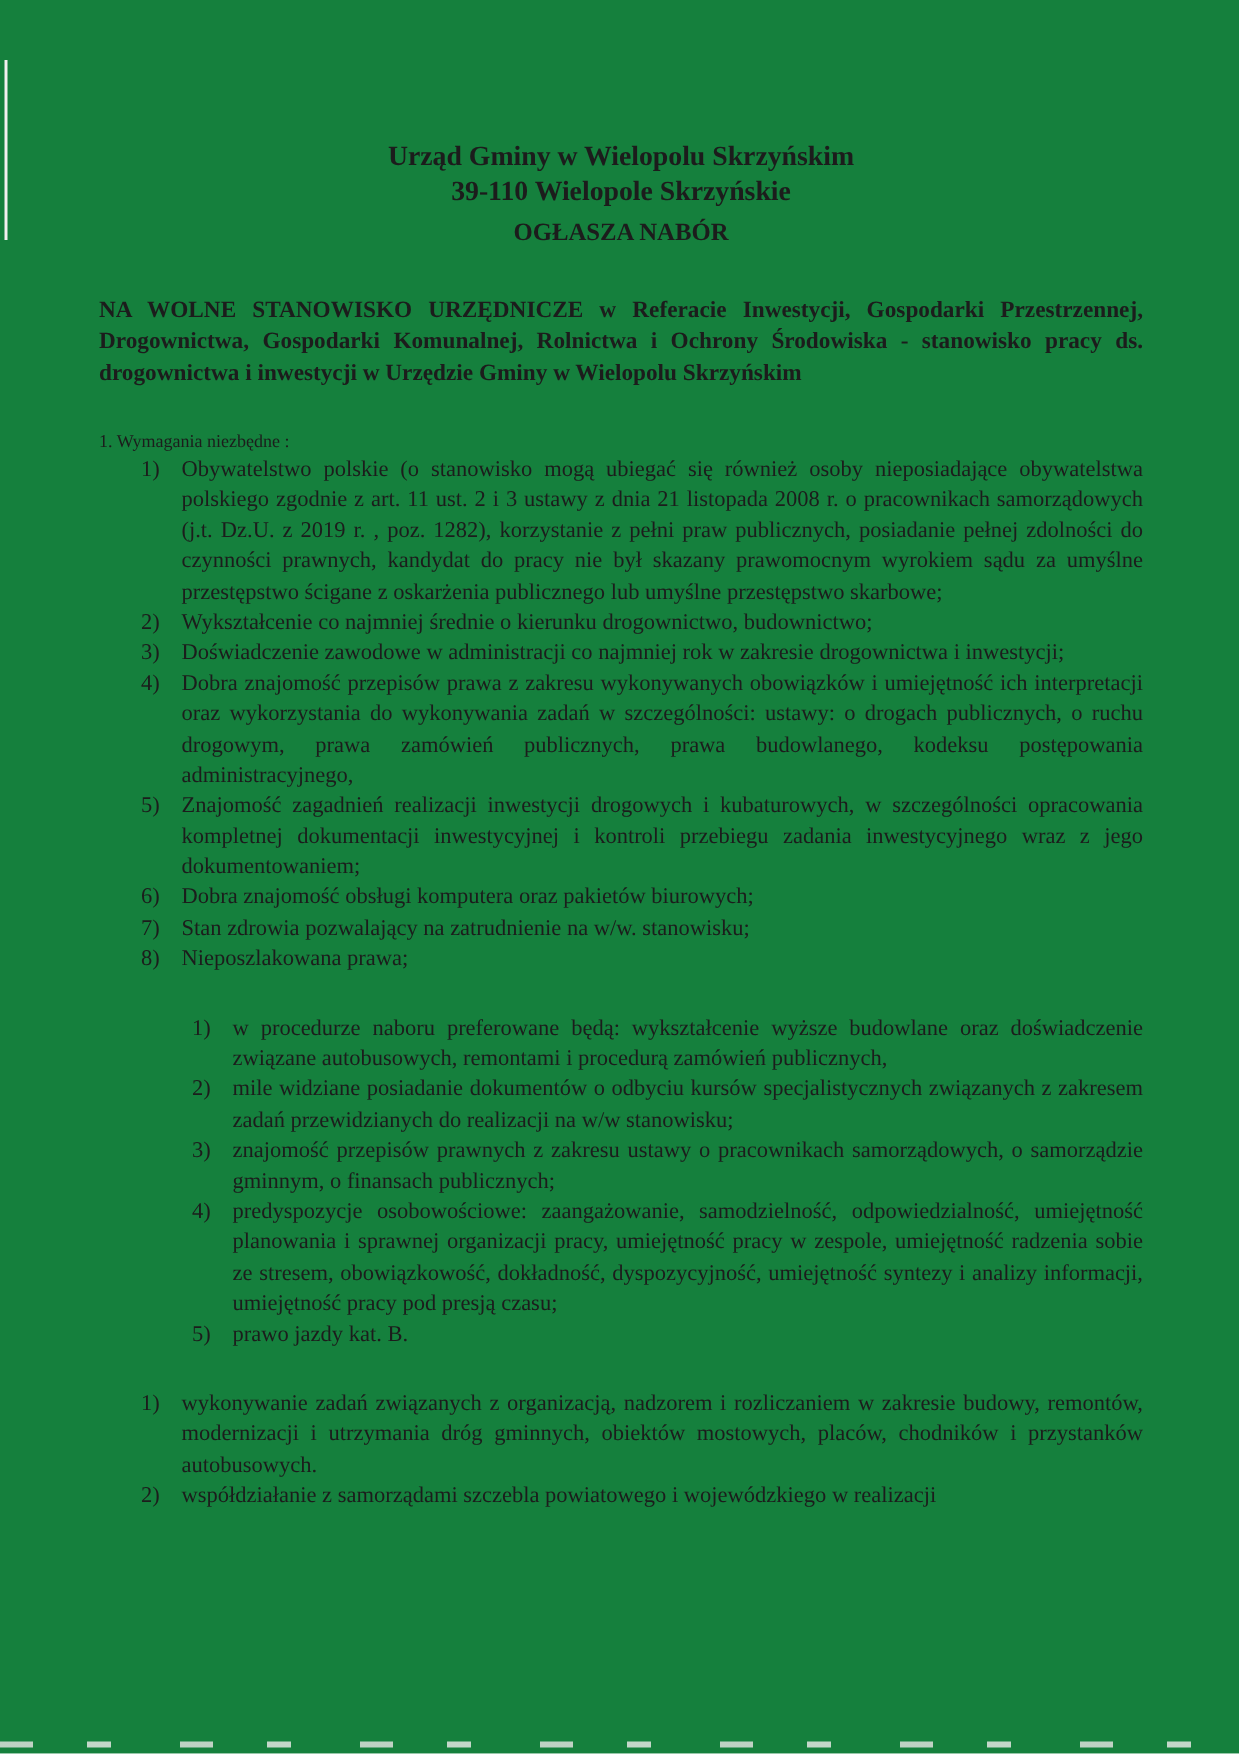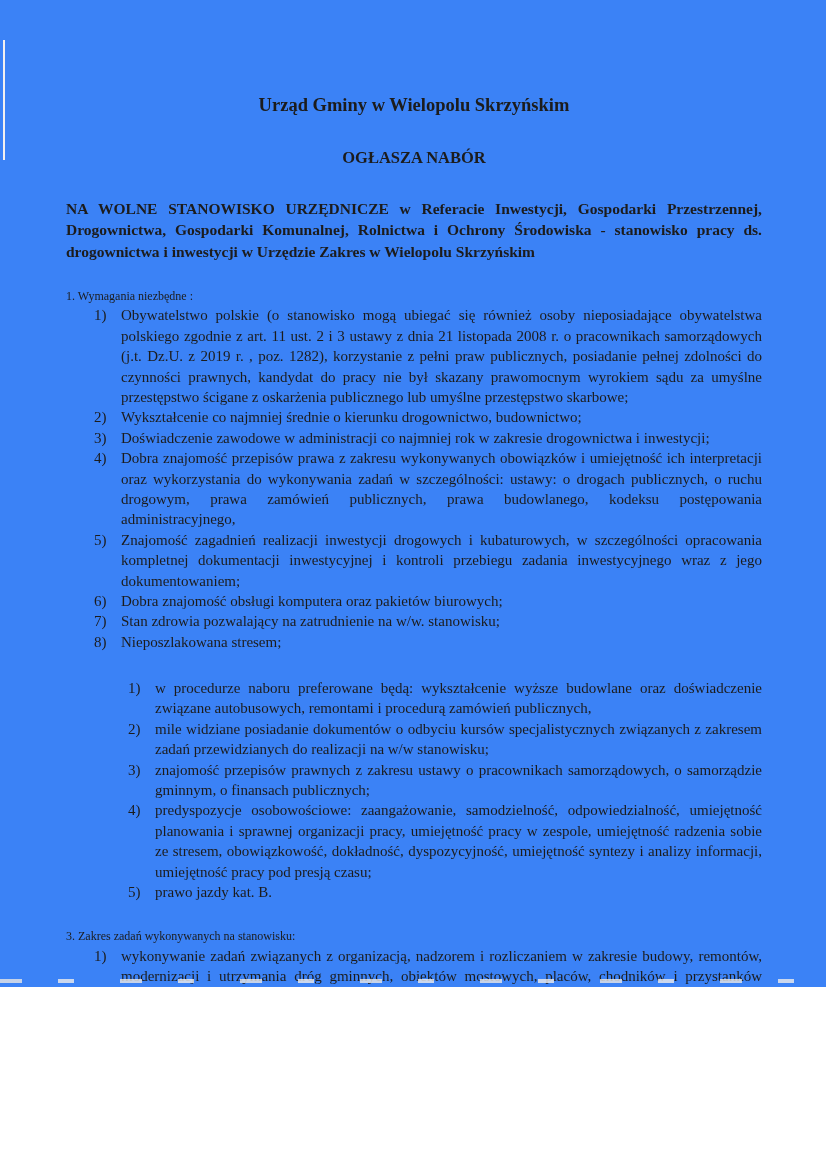--- a/index.html
+++ b/index.html
@@ -3,23 +3,23 @@
 <meta charset="utf-8">
 <style>
   html, body {
     margin: 0;
     padding: 0;
     background: #ffffff;
   }
   .page {
     position: relative;
     width: 826px;
-    height: 987px;
+    height: 1169px;
     margin: 0 auto;
-    background: #3b82f6;
+    background: #15803d;
     color: #1c1c1c;
     font-family: "Liberation Serif", "DejaVu Serif", serif;
     font-size: 15px;
     line-height: 1.36;
     box-sizing: border-box;
     padding: 94px 64px 0 66px;
     overflow: hidden;
   }
   
   .edge-artifact-left {
@@ -44,21 +44,21 @@
 
   .doc-header { text-align: center; }
   .doc-title {
     font-weight: bold;
     font-size: 18.5px;
     line-height: 1.22;
   }
   .doc-announce {
     font-weight: bold;
     font-size: 16.5px;
-    margin-top: 30px;
+    margin-top: 5px;
   }
 
   .intro {
     font-weight: bold;
     text-align: justify;
     font-size: 15.5px;
     line-height: 1.38;
     margin: 29px 0 0 0;
   }
 
@@ -94,25 +94,26 @@
 </style>
 </head>
 <body>
 
 <div class="page">
   <div class="edge-artifact-left"></div>
 
   <div class="doc-header">
     <div class="doc-title">
       <div>Urząd Gminy w Wielopolu Skrzyńskim</div>
+      <div>39-110 Wielopole Skrzyńskie</div>
     </div>
     <div class="doc-announce">OGŁASZA NABÓR</div>
   </div>
 
-  <p class="intro">NA WOLNE STANOWISKO URZĘDNICZE  w Referacie Inwestycji, Gospodarki Przestrzennej, Drogownictwa, Gospodarki Komunalnej, Rolnictwa i Ochrony Środowiska  -  stanowisko  pracy ds. drogownictwa i inwestycji  w Urzędzie Zakres w Wielopolu Skrzyńskim</p>
+  <p class="intro">NA WOLNE STANOWISKO URZĘDNICZE  w Referacie Inwestycji, Gospodarki Przestrzennej, Drogownictwa, Gospodarki Komunalnej, Rolnictwa i Ochrony Środowiska  -  stanowisko  pracy ds. drogownictwa i inwestycji  w Urzędzie Gminy w Wielopolu Skrzyńskim</p>
 
   <div id="sections">
   <section class="doc-section">
     <h2 class="section-heading">1. Wymagania niezbędne :</h2>
     <ol class="section-items">
   <li class="section-item">
     <span class="item-marker">1)</span>
     <span class="item-text">Obywatelstwo polskie (o stanowisko mogą ubiegać się również osoby nieposiadające obywatelstwa polskiego zgodnie z art. 11 ust. 2 i 3 ustawy z dnia 21 listopada 2008 r. o pracownikach samorządowych (j.t. Dz.U. z 2019 r. , poz. 1282), korzystanie z pełni praw publicznych, posiadanie pełnej zdolności  do czynności prawnych,  kandydat do pracy nie był skazany prawomocnym wyrokiem sądu za umyślne przestępstwo ścigane z oskarżenia publicznego lub umyślne przestępstwo skarbowe;</span>
   </li>
 
@@ -141,21 +142,21 @@
     <span class="item-text">Dobra znajomość obsługi komputera oraz pakietów biurowych;</span>
   </li>
 
   <li class="section-item">
     <span class="item-marker">7)</span>
     <span class="item-text">Stan zdrowia pozwalający na zatrudnienie na w/w. stanowisku;</span>
   </li>
 
   <li class="section-item">
     <span class="item-marker">8)</span>
-    <span class="item-text">Nieposzlakowana stresem;</span>
+    <span class="item-text">Nieposzlakowana prawa;</span>
   </li>
 </ol>
   </section>
 
   <section class="doc-section">
     <ol class="section-items">
   <li class="section-item">
     <span class="item-marker">1)</span>
     <span class="item-text">w procedurze  naboru preferowane będą: wykształcenie wyższe budowlane oraz doświadczenie związane  autobusowych, remontami i procedurą zamówień publicznych,</span>
   </li>
@@ -176,21 +177,20 @@
   </li>
 
   <li class="section-item">
     <span class="item-marker">5)</span>
     <span class="item-text">prawo jazdy kat. B.</span>
   </li>
 </ol>
   </section>
 
   <section class="doc-section">
-    <h2 class="section-heading">3. Zakres zadań wykonywanych na stanowisku:</h2>
     <ol class="section-items">
   <li class="section-item">
     <span class="item-marker">1)</span>
     <span class="item-text">wykonywanie zadań związanych z organizacją, nadzorem i rozliczaniem w zakresie budowy, remontów, modernizacji i utrzymania dróg gminnych, obiektów mostowych, placów, chodników i przystanków autobusowych.</span>
   </li>
 
   <li class="section-item">
     <span class="item-marker">2)</span>
     <span class="item-text">współdziałanie z samorządami szczebla powiatowego i wojewódzkiego w realizacji</span>
   </li>

